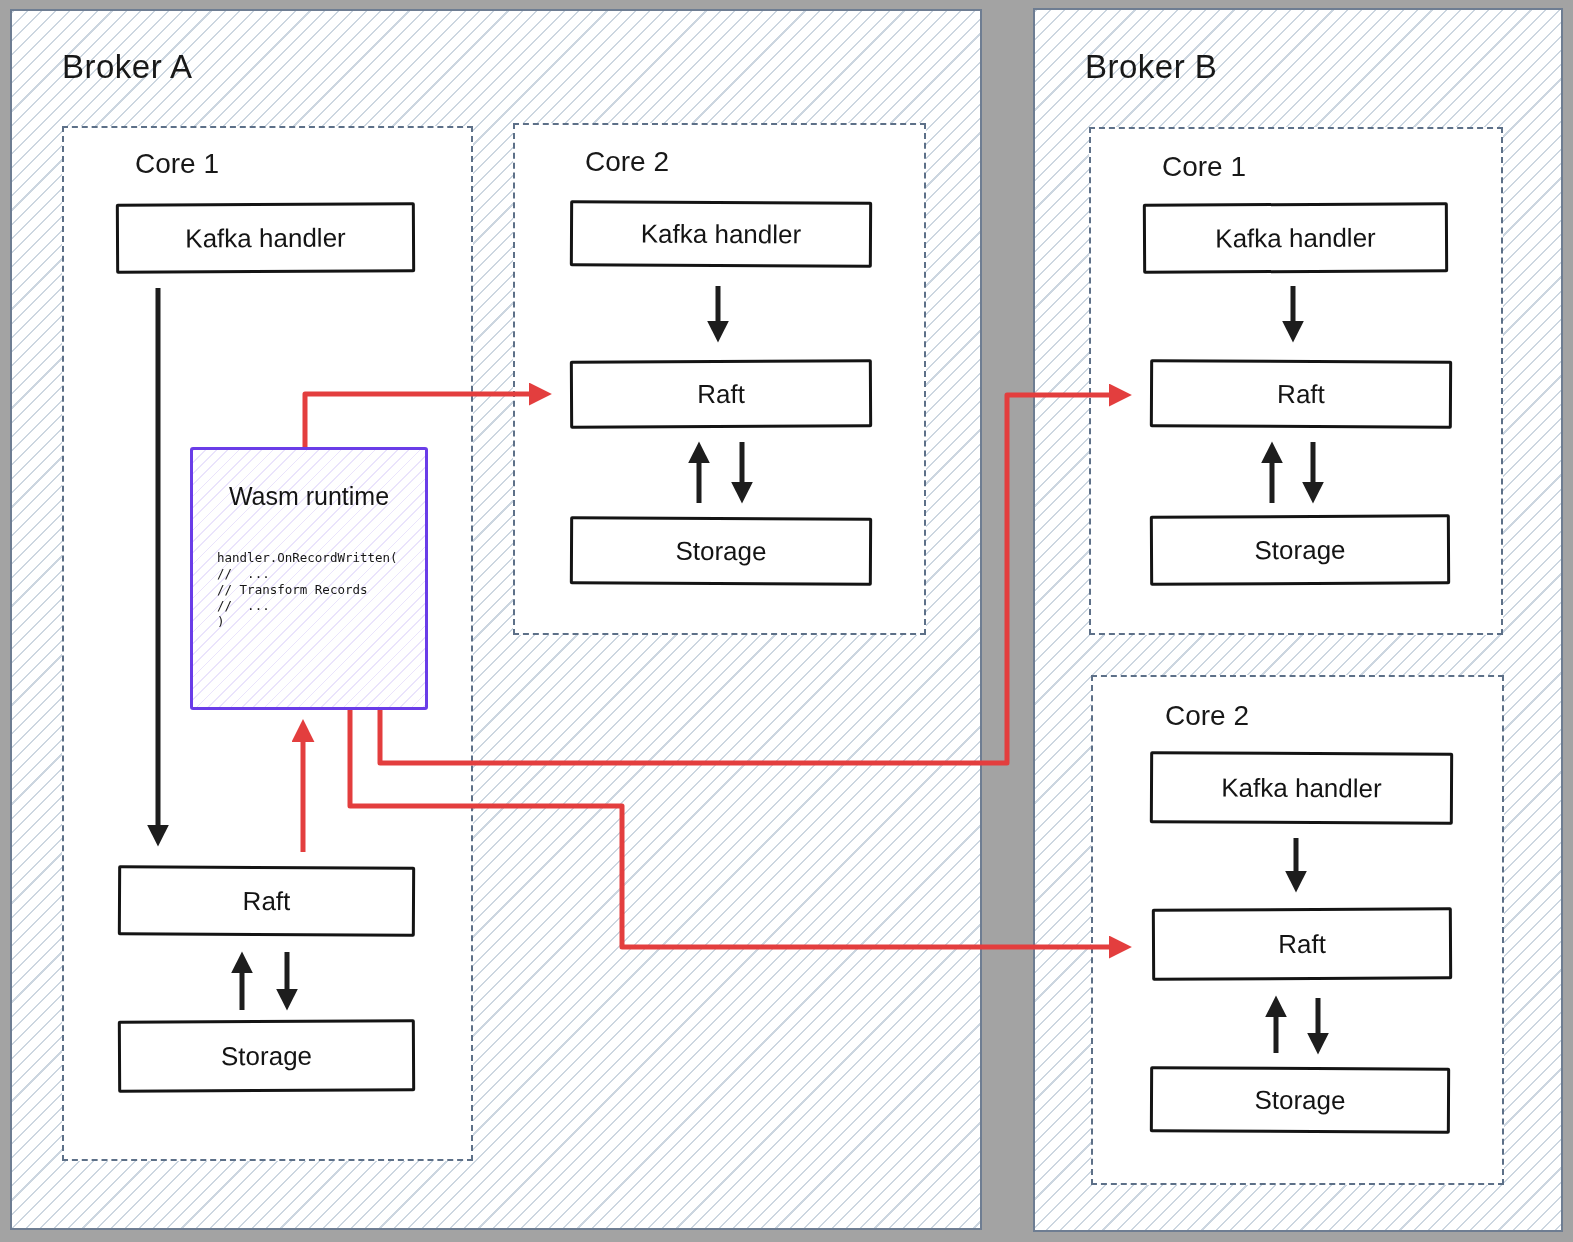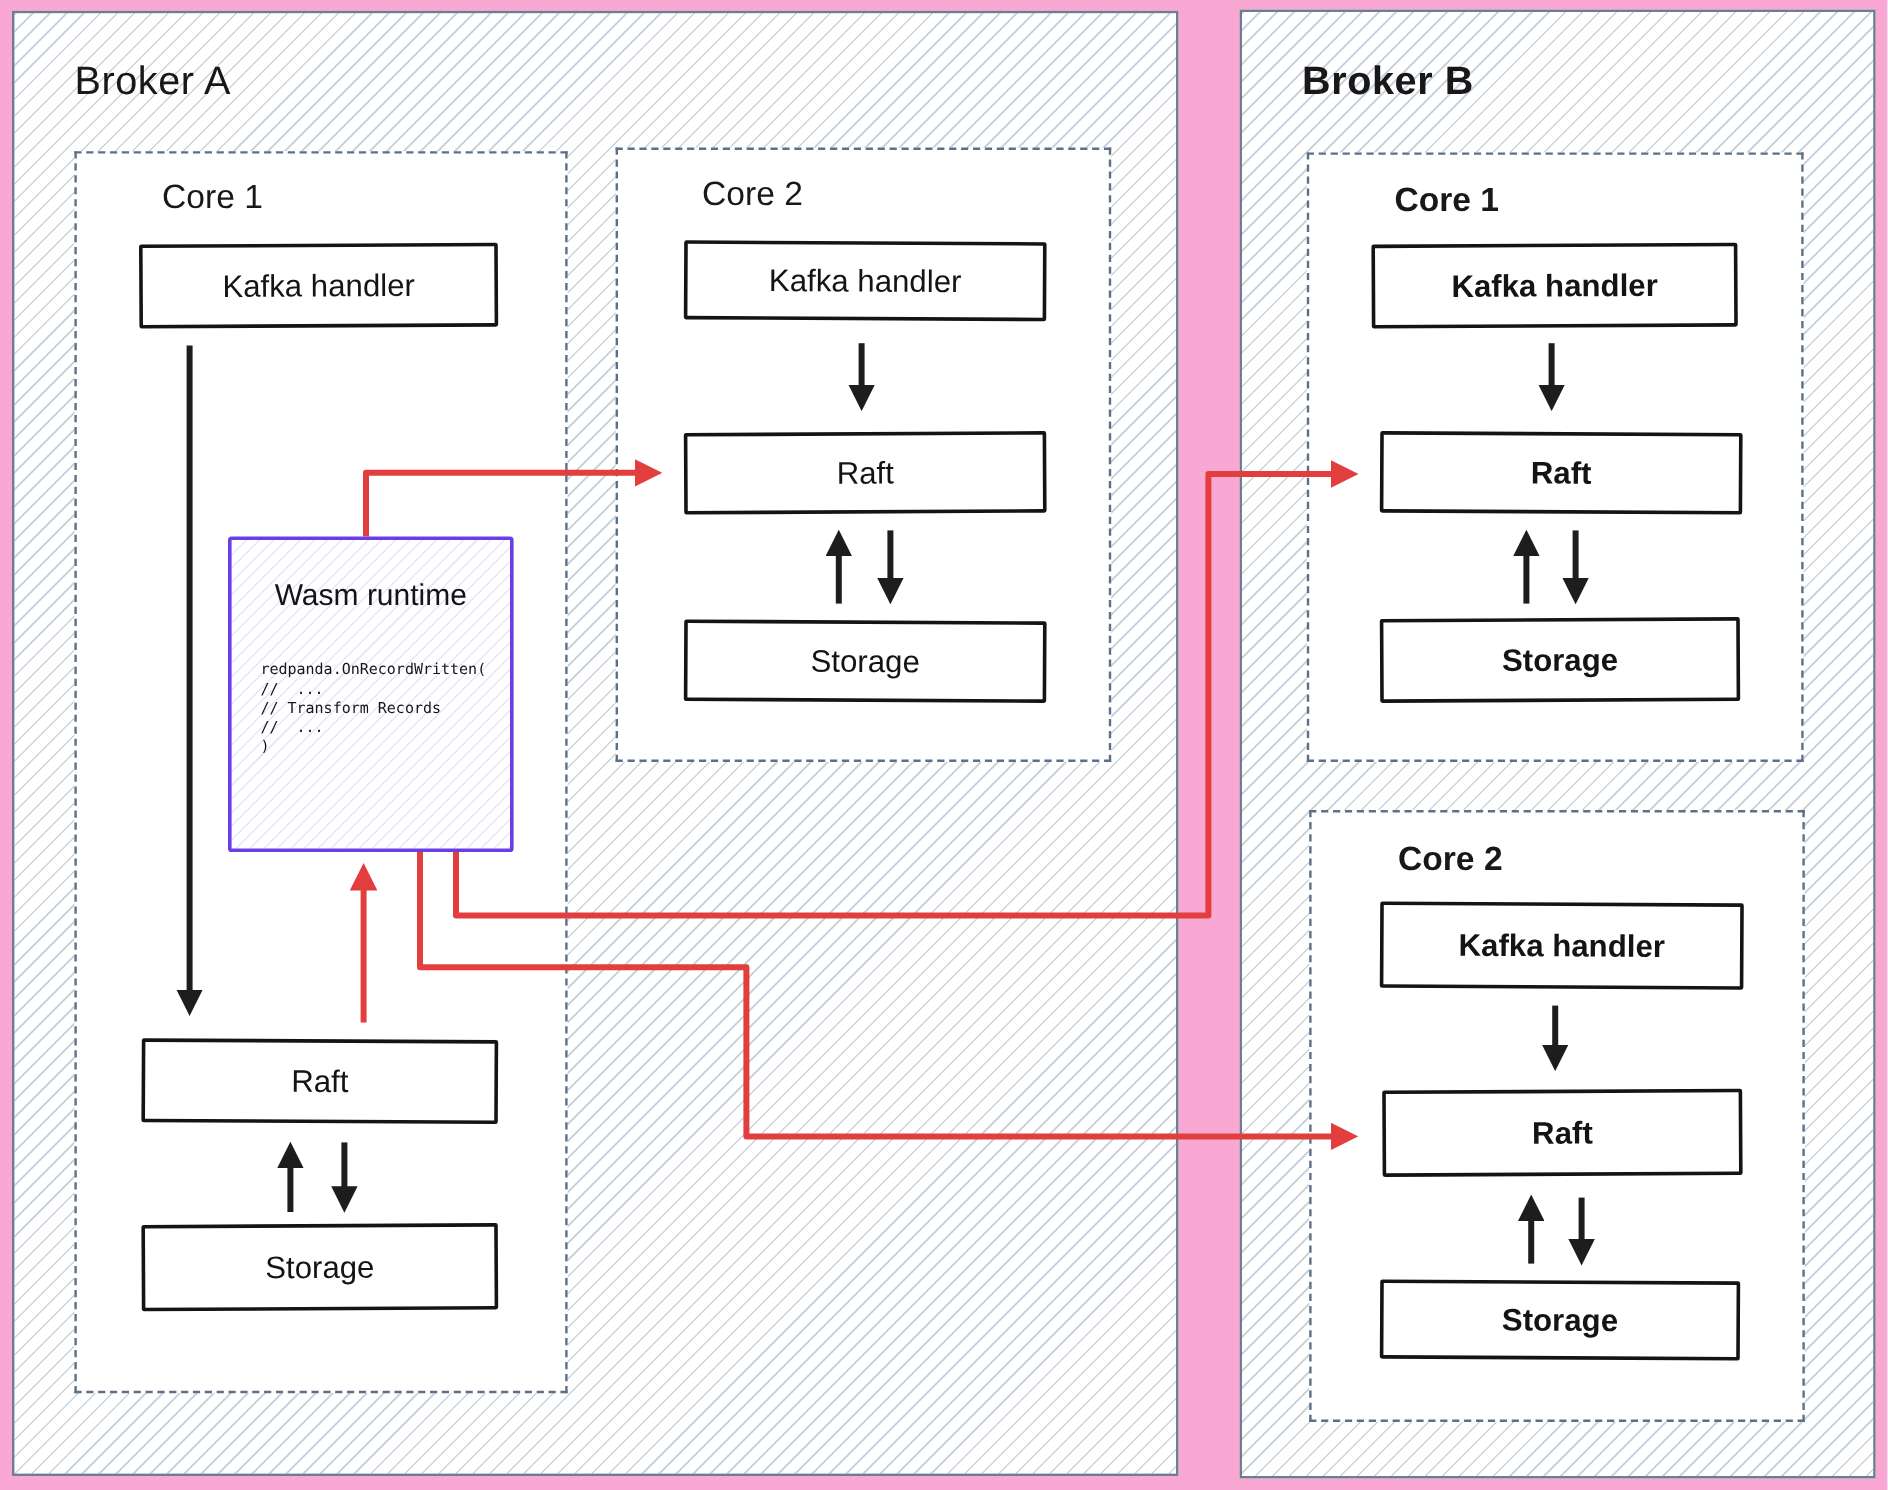--- a/index.html
+++ b/index.html
@@ -5,21 +5,21 @@
   :root{
     --accent-red:#e33e3e;
     --wasm-purple:#6a3de8;
     --frame-slate:#6e7d92;
     --dashed-slate:#5d7088;
     --hatch-blue:#ccd6e0;
     --ink-black:#1d1d1d;
   }
   html,body{margin:0;padding:0;background:#ffffff;}
   #canvas{
-    position:relative;width:1573px;height:1242px;background:#f9a8d4;overflow:hidden;
+    position:relative;width:1573px;height:1242px;background:#a3a3a3;overflow:hidden;
     font-family:"Liberation Sans", sans-serif;color:var(--ink-black);
   }
   .broker{
     position:absolute;box-sizing:border-box;
     border:2.5px solid var(--frame-slate);
     background:
       repeating-linear-gradient(135deg, var(--hatch-blue) 0 1.5px, transparent 1.5px 10px),
       #ffffff;
   }
   .broker-label{
@@ -72,21 +72,21 @@
 
     <div class="core" style="left:50px;top:115px;width:411px;height:1035px;">
       <div class="core-label" style="left:31px;top:20px;">Core 1</div>
 
       <div class="sketchbox tilt-a" style="left:52px;top:75px;width:299px;height:70px;">
         <span>Kafka handler</span>
       </div>
 
       <div class="wasm" style="left:126px;top:319px;width:238px;height:263px;padding-left:28px;">
         <div class="wasm-title">Wasm runtime</div>
-        <div class="wasm-code">redpanda.OnRecordWritten(
+        <div class="wasm-code">handler.OnRecordWritten(
 //  ...
 // Transform Records
 //  ...
 )</div>
       </div>
 
       <div class="sketchbox tilt-b" style="left:54px;top:738px;width:297px;height:70px;">
         <span>Raft</span>
       </div>
 
@@ -105,21 +105,21 @@
       <div class="sketchbox tilt-a" style="left:55px;top:235px;width:302px;height:68px;">
         <span>Raft</span>
       </div>
 
       <div class="sketchbox tilt-b" style="left:55px;top:392px;width:302px;height:68px;">
         <span>Storage</span>
       </div>
     </div>
   </div>
 
-  <div class="broker" style="left:1033px;top:8px;width:530px;height:1224px;font-weight:bold;">
+  <div class="broker" style="left:1033px;top:8px;width:530px;height:1224px;">
     <div class="broker-label" style="left:50px;top:38px;">Broker B</div>
 
     <div class="core" style="left:54px;top:117px;width:414px;height:508px;">
       <div class="core-label" style="left:31px;top:22px;">Core 1</div>
 
       <div class="sketchbox tilt-a" style="left:52px;top:74px;width:305px;height:70px;">
         <span>Kafka handler</span>
       </div>
 
       <div class="sketchbox tilt-b" style="left:59px;top:231px;width:302px;height:68px;">

